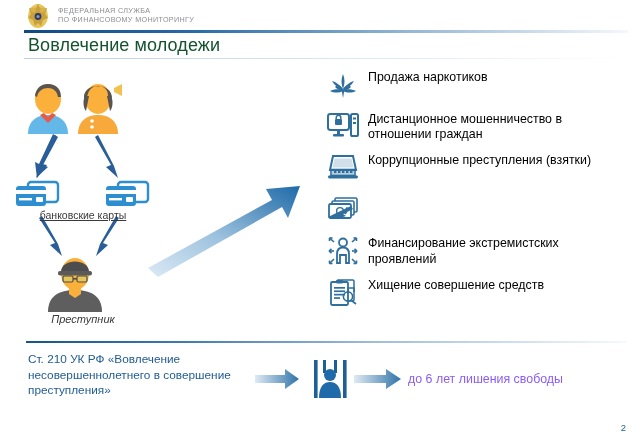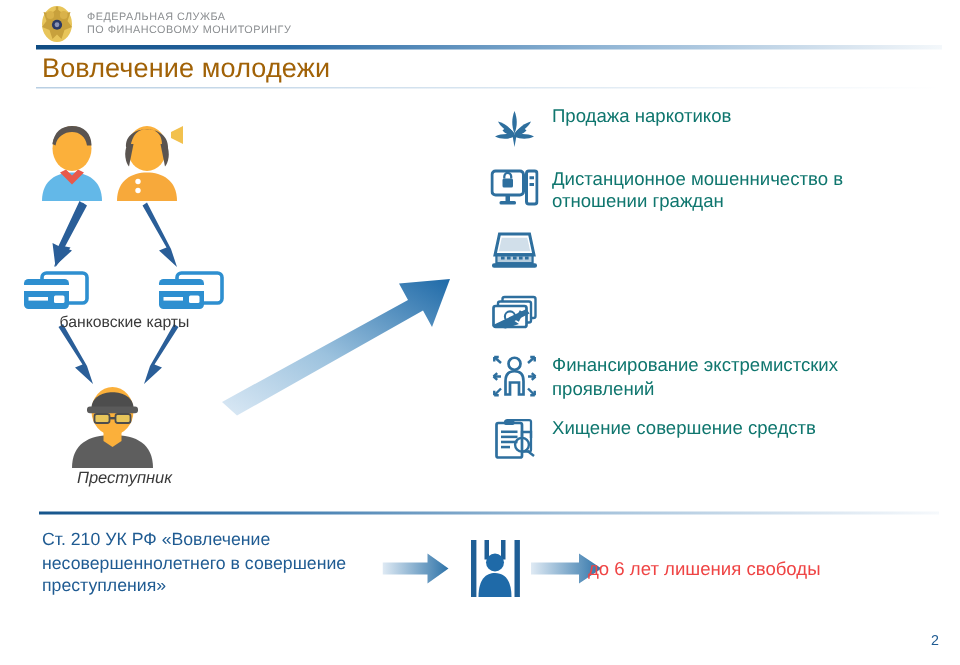--- a/index.html
+++ b/index.html
@@ -30,60 +30,60 @@
   .rule-top {
     position: absolute; left: 24px; top: 30px; width: 604px; height: 2.6px;
     background: linear-gradient(to right, #0f4b82 0%, #2a6ba5 28%, #8fb4d4 62%, #dfe9f2 92%, #f4f8fb 100%);
   }
   .rule-title-bottom {
     position: absolute; left: 24px; top: 58px; width: 604px; height: 1.4px;
     background: linear-gradient(to right, #b9cfe3 0%, #d5e3ef 45%, #eef4f9 80%, #ffffff 100%);
   }
   .slide-title {
     position: absolute; left: 28px; top: 35px;
-    font-size: 18px; color: #a16207; letter-spacing: 0.1px;
+    font-size: 18px; color: #14532d; letter-spacing: 0.1px;
   }
 
   
   .people { position: absolute; left: 22px; top: 76px; width: 104px; height: 58px; }
   .card-left  { position: absolute; left: 14px;  top: 178px; width: 46px; height: 32px; }
   .card-right { position: absolute; left: 104px; top: 178px; width: 46px; height: 32px; }
   .cards-label {
     position: absolute; left: 8px; top: 209px; width: 150px;
-    text-align: center; font-size: 10.5px; color: #3a3a3a;
+    text-align: center; font-size: 10.5px; color: #3a3a3a; text-decoration: underline;
   }
   .criminal { position: absolute; left: 44px; top: 252px; width: 62px; height: 60px; }
   .criminal-label {
     position: absolute; left: 8px; top: 313px; width: 150px;
     text-align: center; font-size: 11px; color: #3a3a3a; font-style: italic;
   }
   .arrows-svg { position: absolute; left: 0; top: 60px; width: 320px; height: 270px; }
 
   
   .list { position: absolute; left: 322px; top: 68px; width: 318px; }
   .row { position: relative; display: flex; align-items: flex-start; margin-bottom: 7.5px; min-height: 34px; }
   .row-icon { width: 42px; flex: 0 0 42px; display: flex; align-items: center; justify-content: center; padding-top: 2px; }
   .row-text {
-    font-size: 12.4px; line-height: 15.6px; color: #0f766e;
+    font-size: 12.4px; line-height: 15.6px; color: #000000;
     padding-top: 2px; padding-left: 4px; max-width: 262px;
   }
 
   
   .rule-bottom {
     position: absolute; left: 26px; top: 341px; width: 600px; height: 2.4px;
     background: linear-gradient(to right, #16558c 0%, #3c79ad 25%, #9dbdd8 58%, #dde8f2 88%, #f6f9fc 100%);
   }
   .law-text {
     position: absolute; left: 28px; top: 352px; width: 230px;
     font-size: 11.8px; line-height: 15.5px; color: #1f5b92;
   }
   .bottom-graphic { position: absolute; left: 255px; top: 358px; width: 165px; height: 42px; }
   .sentence-text {
-    position: absolute; left: 392px; top: 372px;
-    font-size: 12.4px; color: #ef4444; white-space: nowrap;
+    position: absolute; left: 408px; top: 372px;
+    font-size: 12.4px; color: #8b5cf6; white-space: nowrap;
   }
   .page-num {
     position: absolute; right: 14px; bottom: 10px;
     font-size: 9.5px; color: #1f5b92;
   }
 </style>
 </head>
 <body>
 
 <div id="slide">
@@ -234,20 +234,21 @@
           <rect x="1" y="22.5" width="30" height="3" rx="1.4" fill="#2e6f9e"></rect>
           <g fill="#2e6f9e">
               <rect x="7" y="18" width="2.4" height="2"></rect>
               <rect x="11" y="18" width="2.4" height="2"></rect>
               <rect x="15" y="18" width="2.4" height="2"></rect>
               <rect x="19" y="18" width="2.4" height="2"></rect>
               <rect x="23" y="18" width="2.4" height="2"></rect>
             </g>
         </svg>
       </div>
+      <div class="row-text">Коррупционные преступления (взятки)</div>
     </div>
 
     <div class="row">
       <div class="row-icon">
         <svg width="32" height="28" viewBox="0 0 32 28">
           <rect x="8" y="3" width="22" height="14" rx="1.4" fill="none" stroke="#2e6f9e" stroke-width="1.6"></rect>
           <rect x="5" y="6" width="22" height="14" rx="1.4" fill="#ffffff" stroke="#2e6f9e" stroke-width="1.6"></rect>
           <rect x="2" y="9" width="22" height="14" rx="1.4" fill="#ffffff" stroke="#2e6f9e" stroke-width="1.8"></rect>
           <circle cx="13" cy="16" r="3.4" fill="none" stroke="#2e6f9e" stroke-width="1.4"></circle>
           <path d="M1 22 L24 11 L26 14 L16 19 L19 21 L10 24 Z" fill="#2e6f9e"></path>

